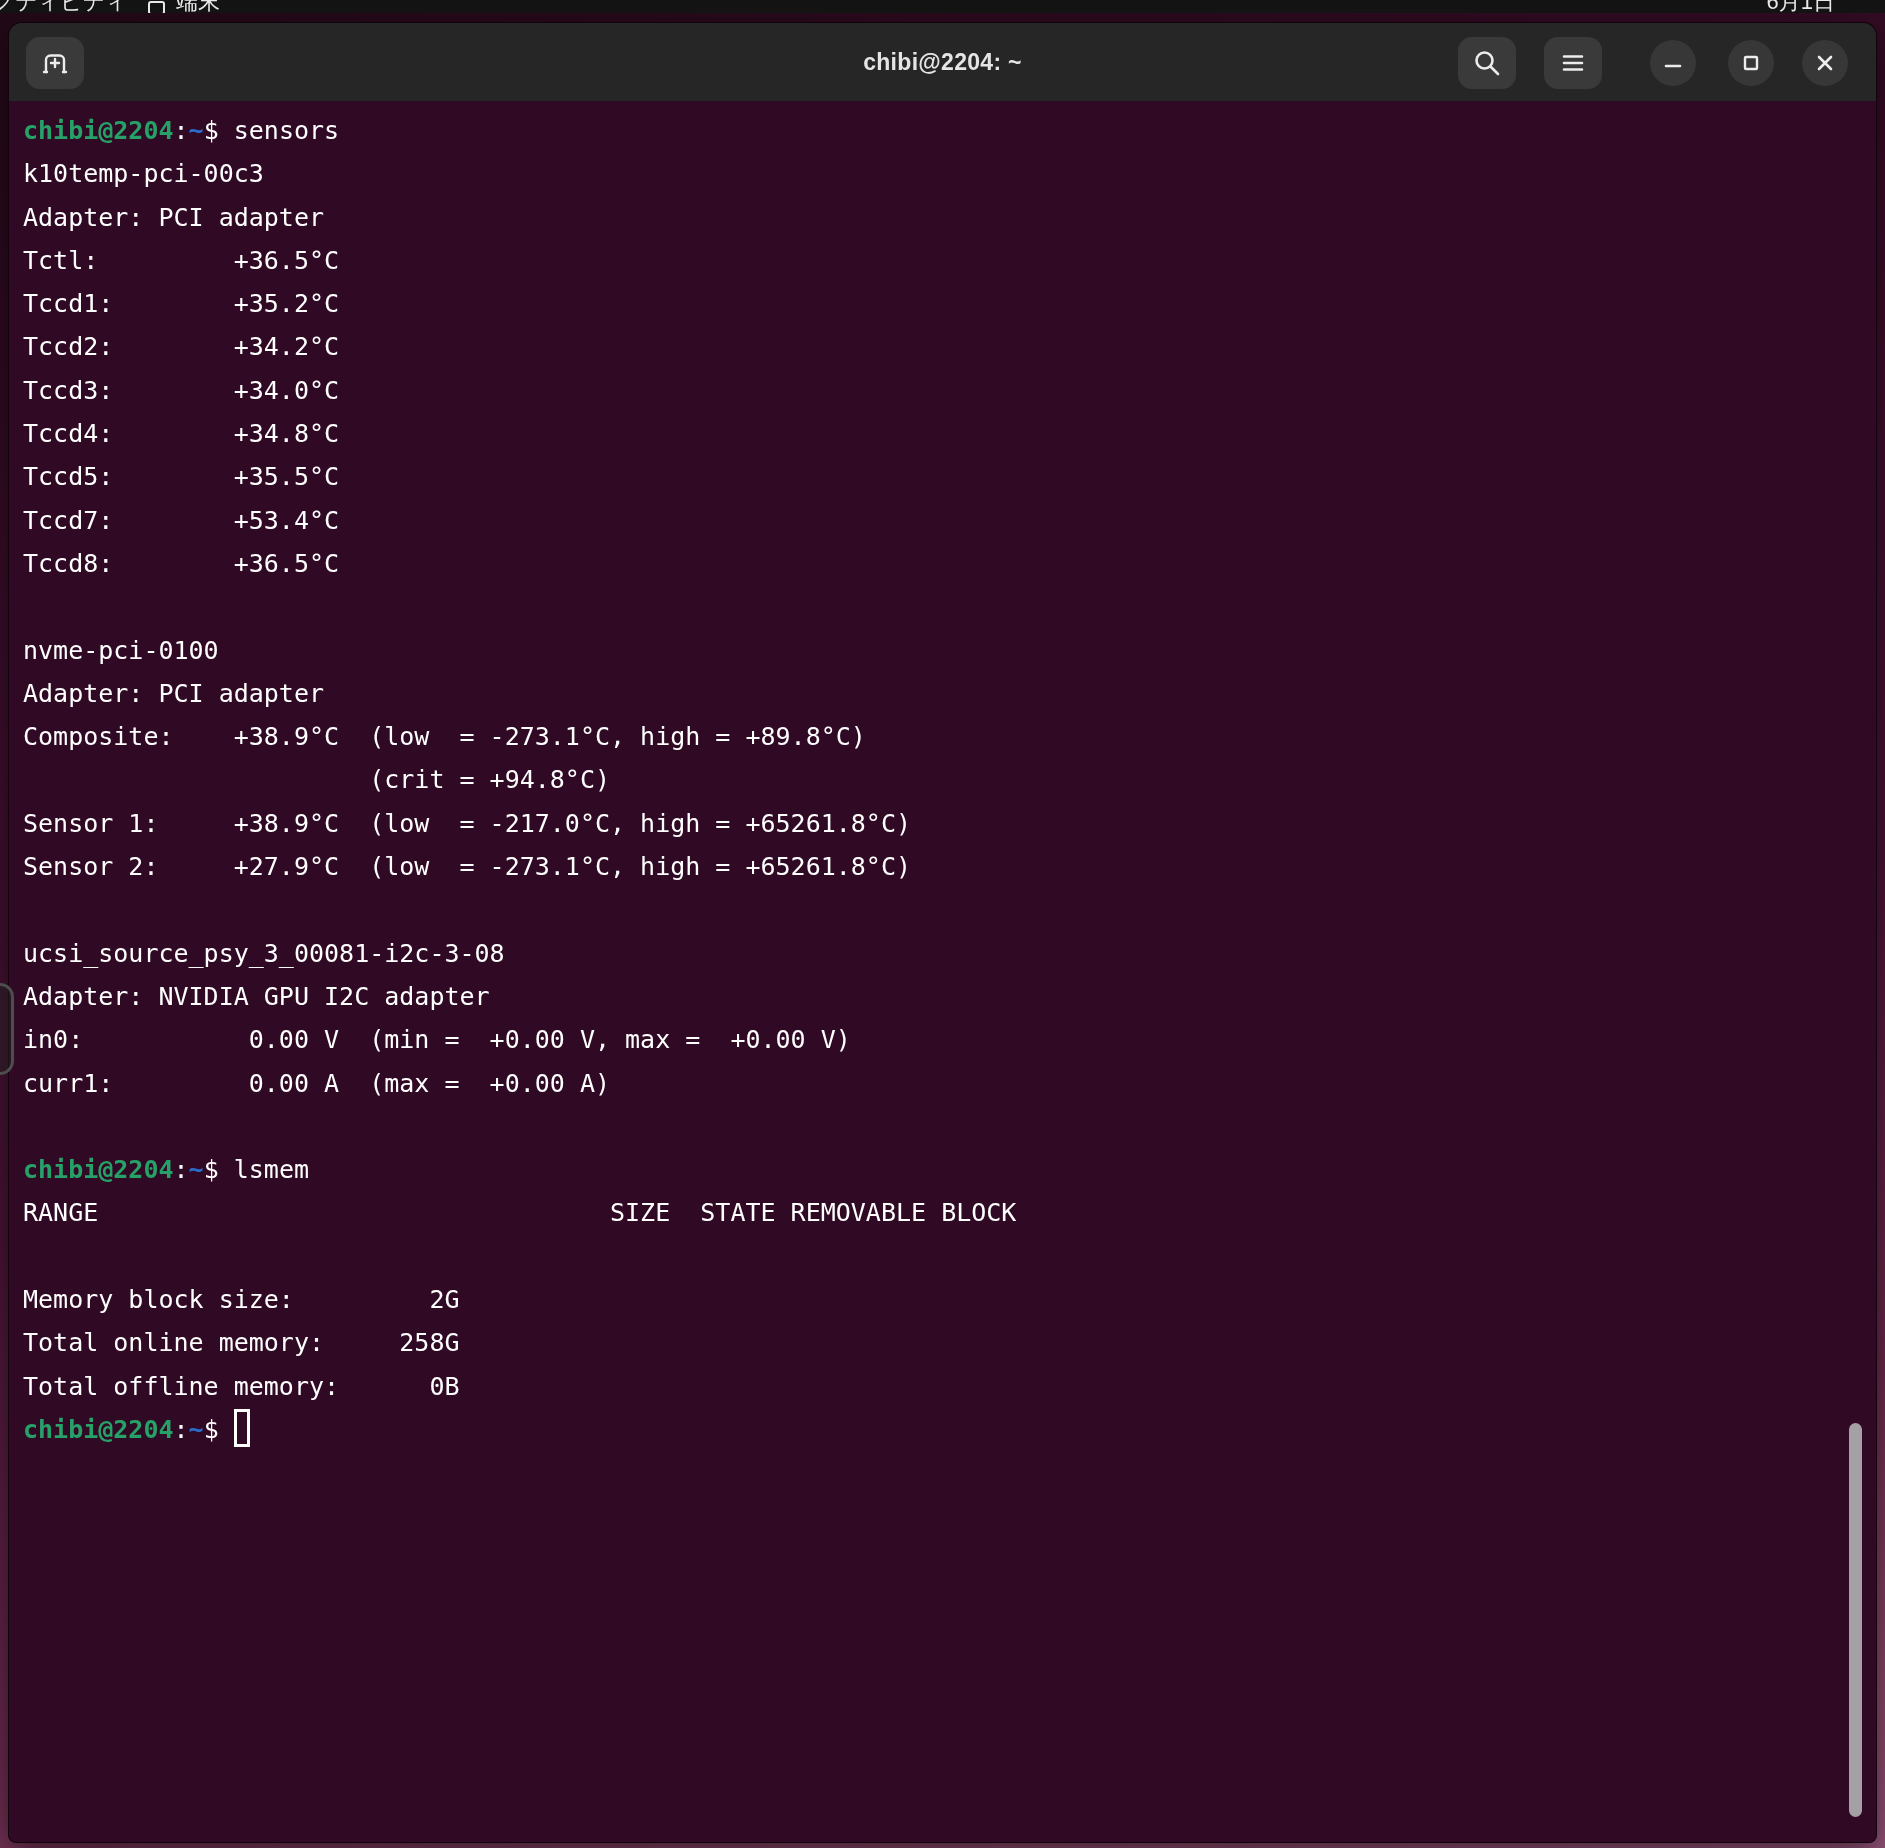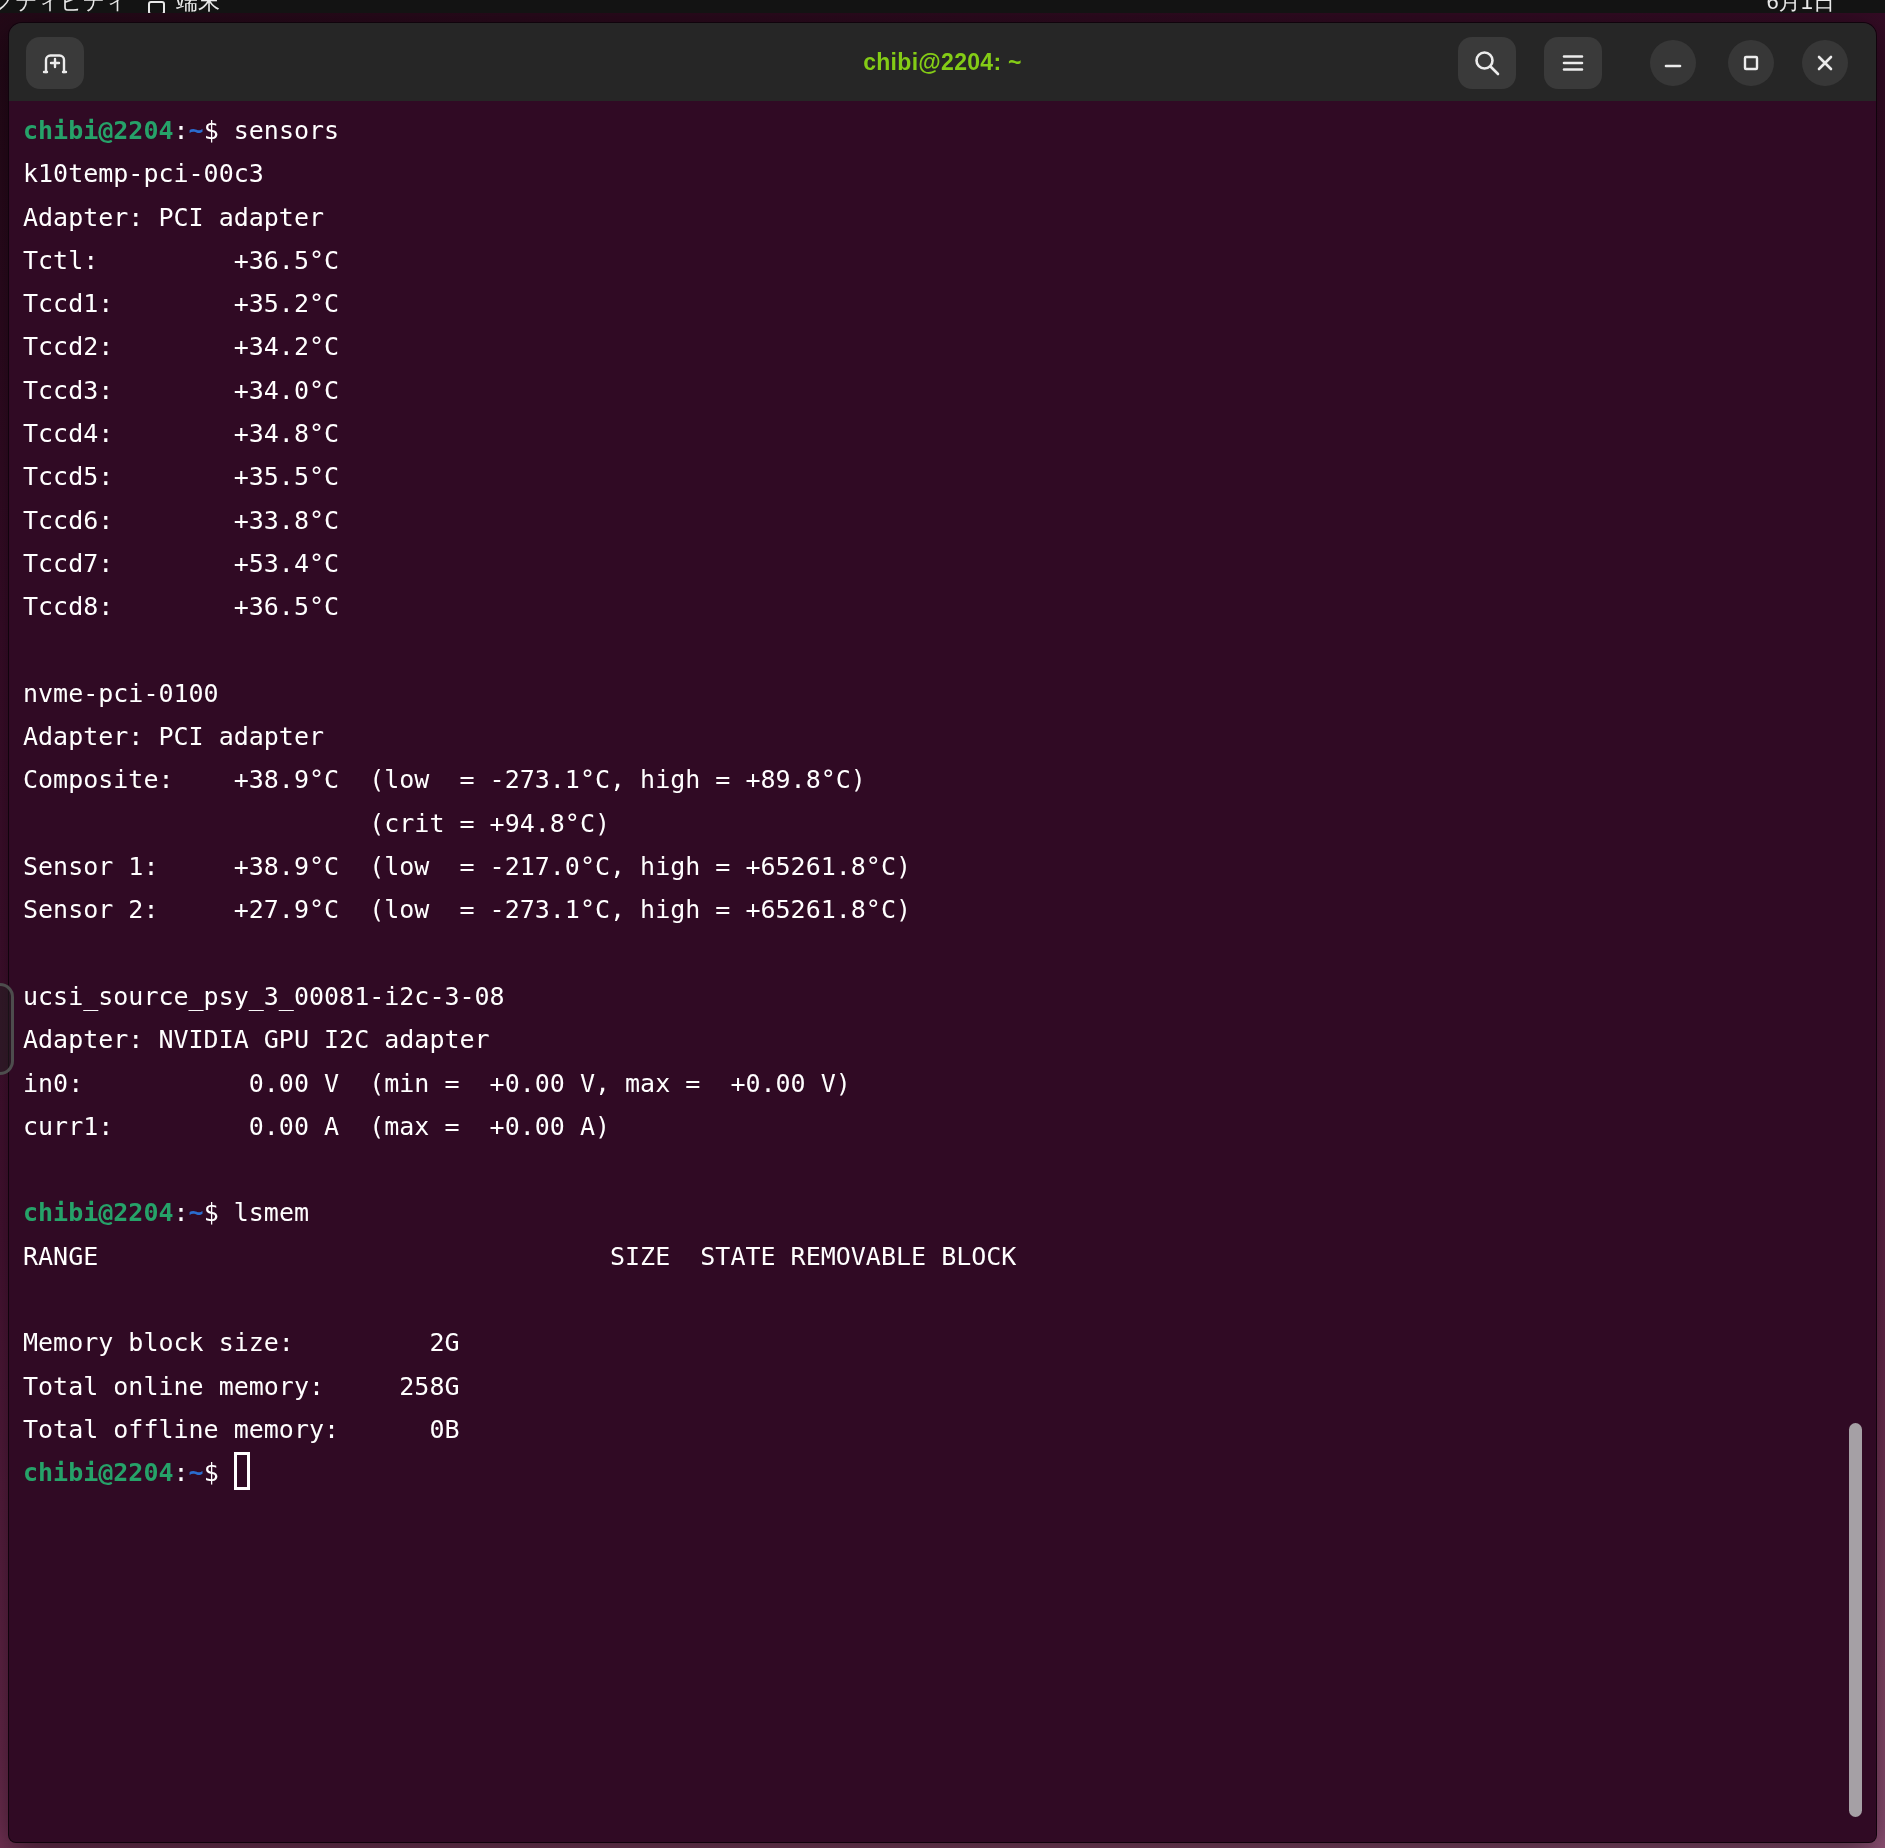--- a/index.html
+++ b/index.html
@@ -32,21 +32,21 @@
     border:1px solid rgba(0,0,0,0.65);
     box-shadow:0 10px 36px rgba(0,0,0,0.55);
     overflow:hidden; z-index:2;
   }
   .header {
     position:absolute; left:0; top:0; right:0; height:78px;
     background:#262626; display:flex; align-items:center;
   }
   .title {
     position:absolute; left:0; right:0; text-align:center;
-    color:#84cc16; font-size:23px; font-weight:bold; letter-spacing:0.3px;
+    color:#e5e5e5; font-size:23px; font-weight:bold; letter-spacing:0.3px;
   }
   .hbtn {
     position:absolute; top:14px; width:58px; height:52px;
     background:#3a3a3a; border:none; border-radius:14px;
     display:flex; align-items:center; justify-content:center; cursor:pointer;
   }
   .hbtn.newtab { left:17px; }
   .hbtn.search { left:1449px; }
   .hbtn.menu   { left:1535px; }
   .cbtn {
@@ -164,21 +164,20 @@
   <div class="term" id="term">
       <div class="line"><span class="p-user">chibi@2204</span><span class="p-colon">:</span><span class="p-path">~</span><span class="p-dollar">$ </span><span class="p-cmd">sensors</span></div>
       <div class="line">k10temp-pci-00c3</div>
       <div class="line">Adapter: PCI adapter</div>
       <div class="line">Tctl:         +36.5°C</div>
       <div class="line">Tccd1:        +35.2°C</div>
       <div class="line">Tccd2:        +34.2°C</div>
       <div class="line">Tccd3:        +34.0°C</div>
       <div class="line">Tccd4:        +34.8°C</div>
       <div class="line">Tccd5:        +35.5°C</div>
-      <div class="line">Tccd6:        +33.8°C</div>
       <div class="line">Tccd7:        +53.4°C</div>
       <div class="line">Tccd8:        +36.5°C</div>
       <div class="line"></div>
       <div class="line">nvme-pci-0100</div>
       <div class="line">Adapter: PCI adapter</div>
       <div class="line">Composite:    +38.9°C  (low  = -273.1°C, high = +89.8°C)</div>
       <div class="line">                       (crit = +94.8°C)</div>
       <div class="line">Sensor 1:     +38.9°C  (low  = -217.0°C, high = +65261.8°C)</div>
       <div class="line">Sensor 2:     +27.9°C  (low  = -273.1°C, high = +65261.8°C)</div>
       <div class="line"></div>

